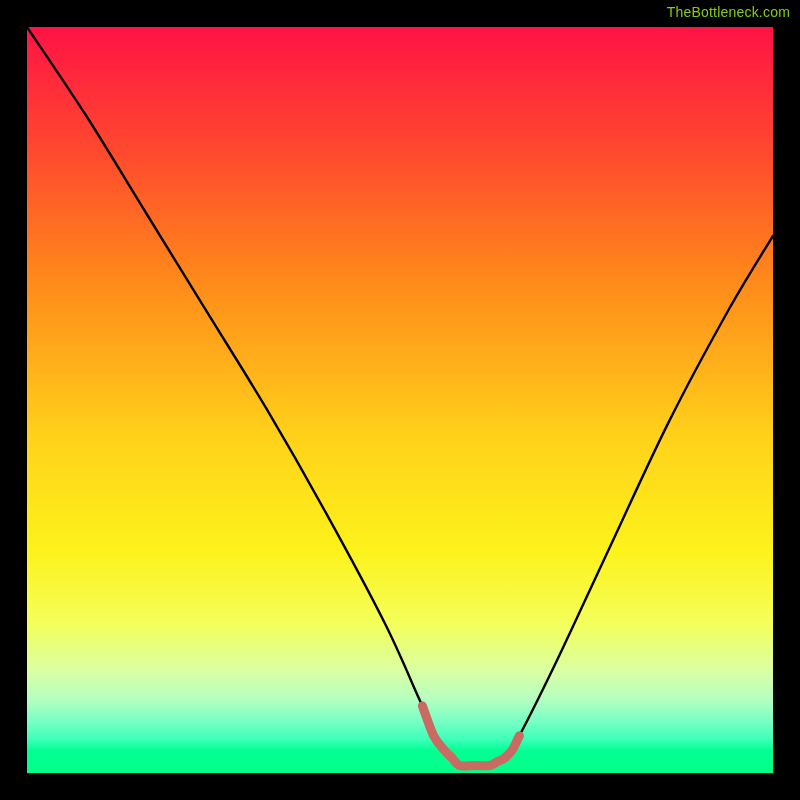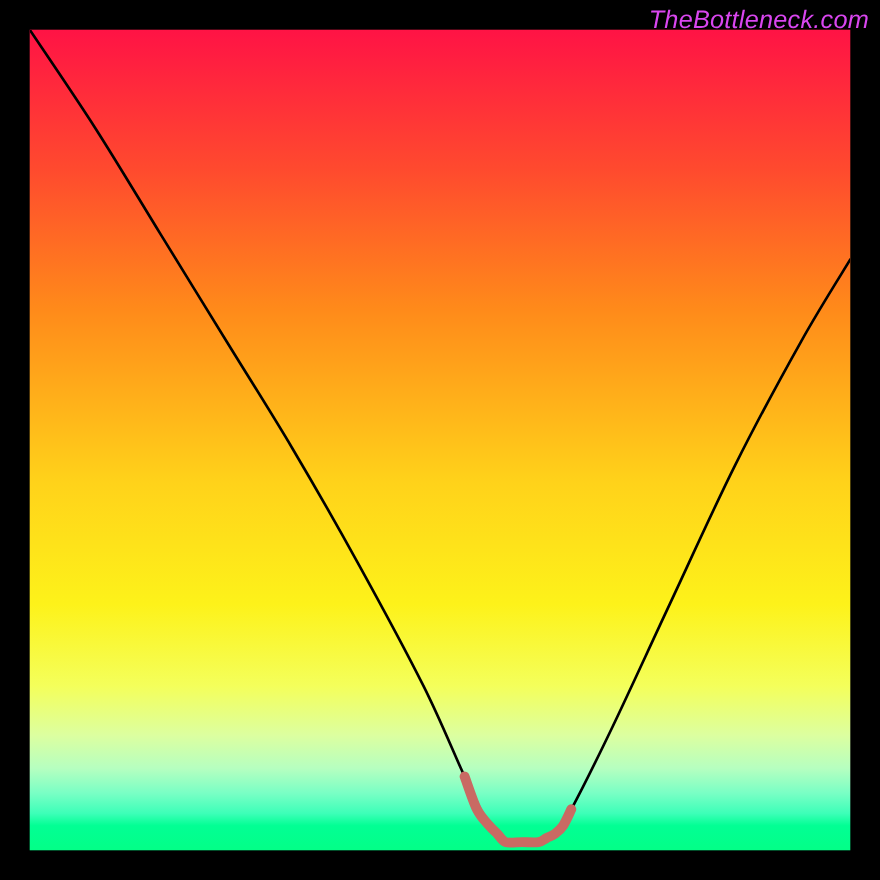--- a/index.html
+++ b/index.html
@@ -14,26 +14,25 @@
   .frame {
     position: relative;
     width: 800px;
     height: 800px;
     background: #000;
   }
   .watermark {
     position: absolute;
     top: 4px;
     right: 10px;
-    color: #d946ef;
-    font-size: 23px;
+    color: #84cc16;
+    font-size: 14px;
     font-weight: 500;
     letter-spacing: 0.2px;
     z-index: 5;
-    font-style: italic;
   }
   .plot-area {
     position: absolute;
     left: 27px;
     top: 27px;
     width: 746px;
     height: 746px;
     background: linear-gradient(to bottom,
       #ff1345 0%,
       #ff4a2e 17%,

